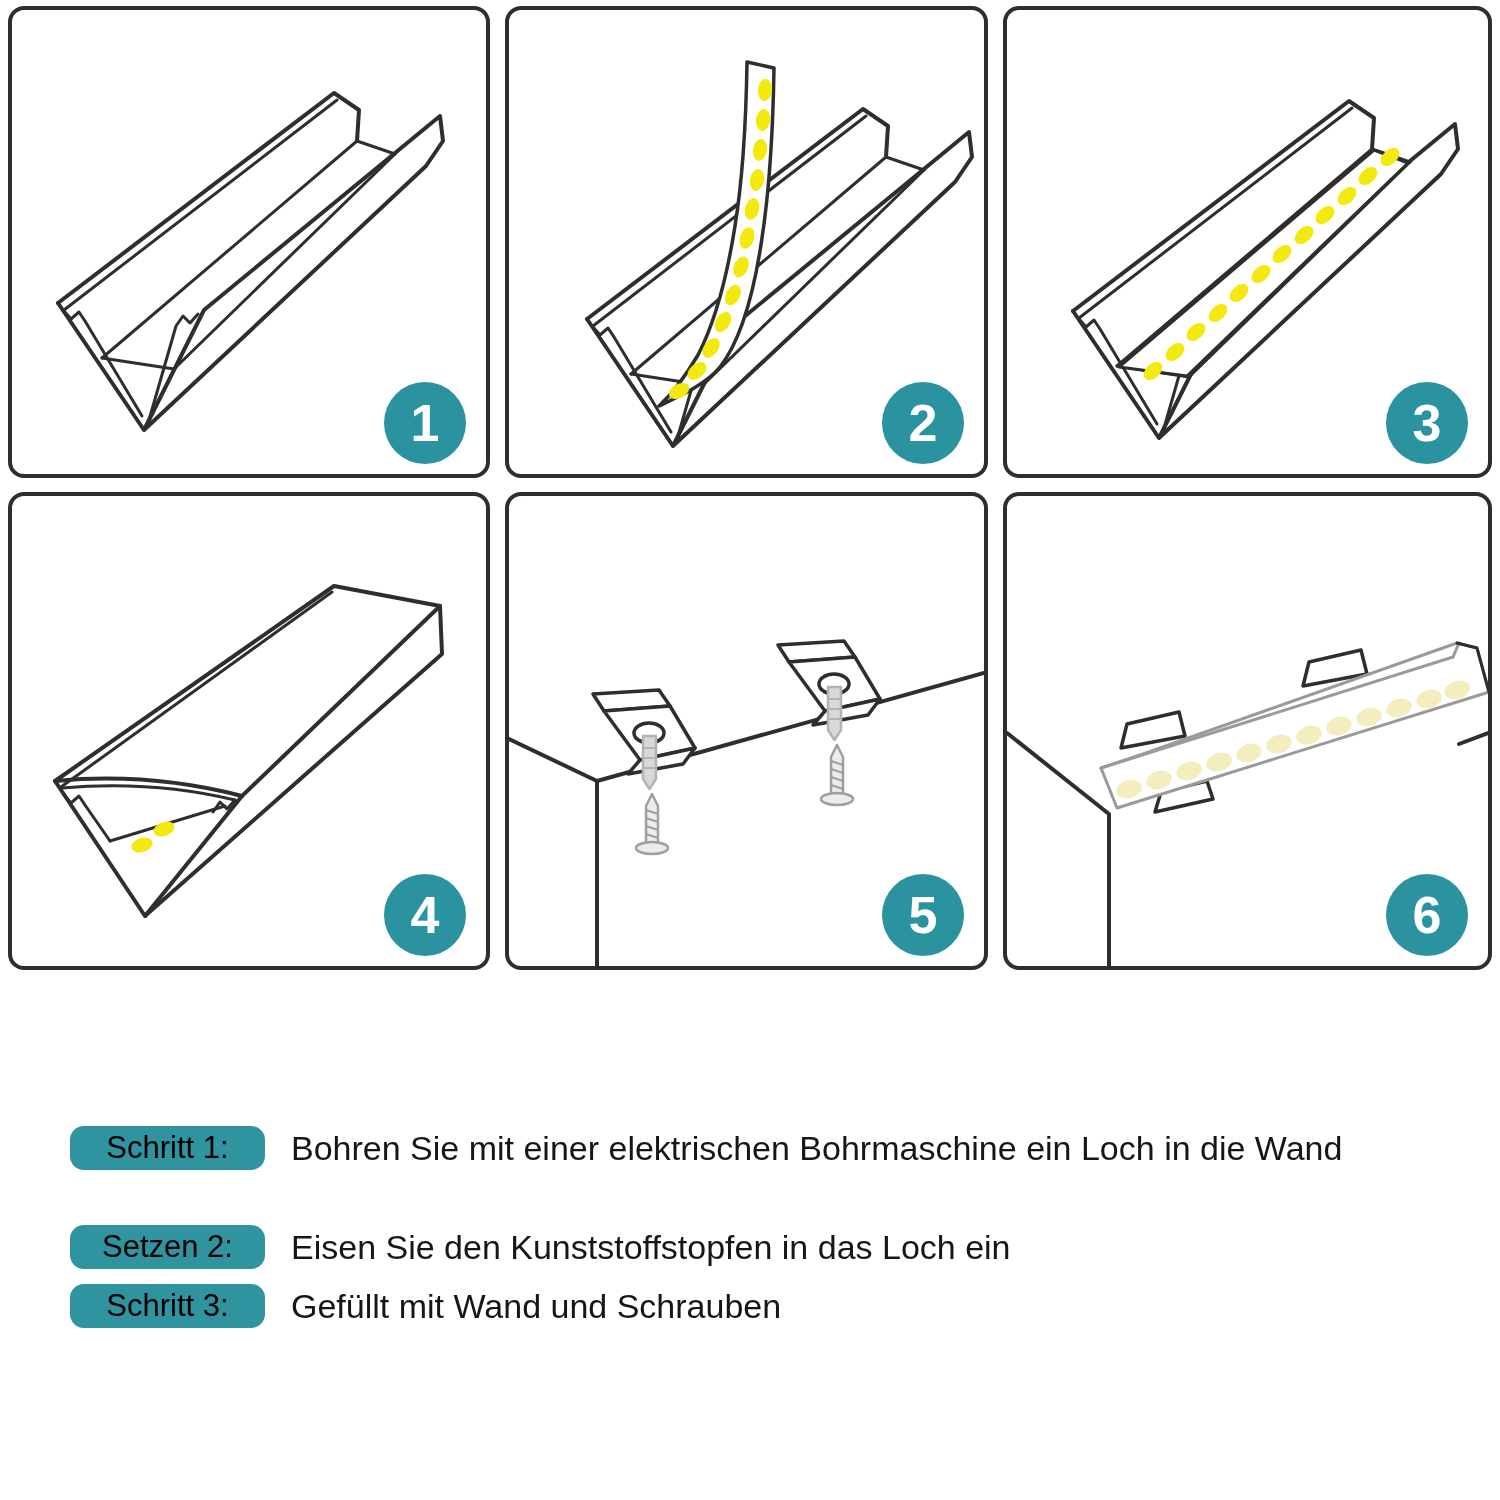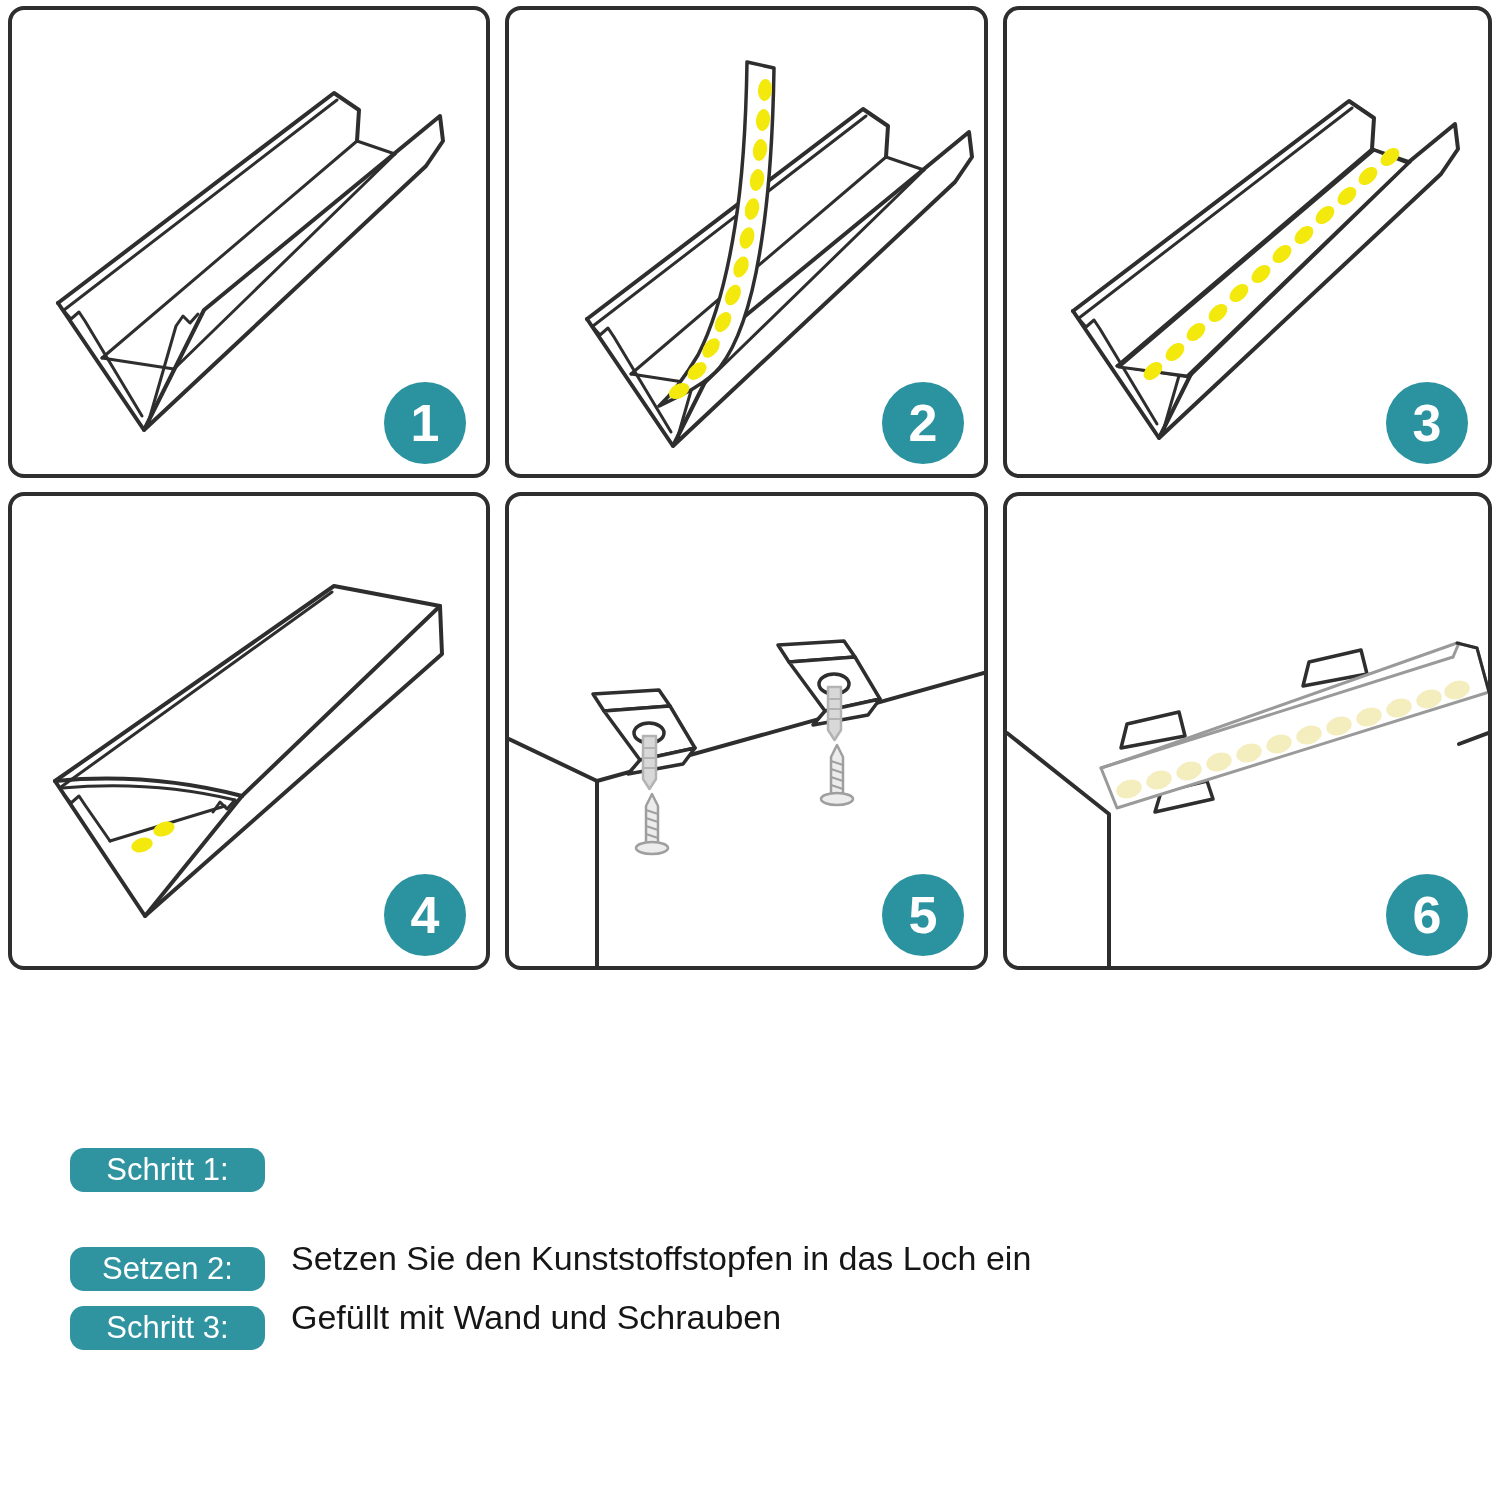--- a/index.html
+++ b/index.html
@@ -12,22 +12,22 @@
     box-sizing:border-box;
   }
   .panel svg{position:absolute;left:0;top:0;width:100%;height:100%;}
   .badge{
     position:absolute;right:20px;bottom:10px;width:82px;height:82px;border-radius:50%;
     background:#2b93a0;color:#ffffff;display:flex;align-items:center;justify-content:center;
     font-size:52px;font-weight:bold;line-height:1;
   }
   .inst-row{position:absolute;left:70px;display:flex;align-items:center;}
   .pill{
-    width:195px;height:44px;border-radius:14px;background:#2f93a0;color:#ffffff;
-    display:flex;align-items:center;justify-content:center;font-size:31px;flex:none;margin-top:22px;
+    width:195px;height:44px;border-radius:14px;background:#2f93a0;color:#000000;
+    display:flex;align-items:center;justify-content:center;font-size:31px;flex:none;
   }
   .desc{margin-left:26px;font-size:34px;color:#161616;white-space:nowrap;}
   
   .ln{stroke:#2e2e2e;stroke-width:4;fill:none;stroke-linejoin:round;stroke-linecap:round;}
   .thin{stroke-width:3;}
   .sil{fill:#ffffff;stroke:none;}
   .led{fill:#f3e90c;stroke:none;}
   .ledw{fill:#f4edbd;stroke:none;}
   .grayln{stroke:#9a9a9a;stroke-width:3;fill:none;stroke-linejoin:round;stroke-linecap:round;}
   .grayfill{stroke:#9a9a9a;stroke-width:3;fill:#ffffff;stroke-linejoin:round;}
@@ -211,23 +211,24 @@
           <ellipse class="ledw" cx="422" cy="203" rx="13" ry="9" transform="rotate(-16 422 203)"></ellipse>
           <ellipse class="ledw" cx="450" cy="194" rx="13" ry="9" transform="rotate(-16 450 194)"></ellipse>
         </g>
       </g>
     </svg>
     <div class="badge">6</div>
   </div>
 
   <div class="inst-row" style="top:1126px">
     <div class="pill">Schritt 1:</div>
+    <div class="desc">Bohren Sie mit einer elektrischen Bohrmaschine ein Loch in die Wand</div>
   </div>
   <div class="inst-row" style="top:1225px">
     <div class="pill">Setzen 2:</div>
-    <div class="desc">Setzen Sie den Kunststoffstopfen in das Loch ein</div>
+    <div class="desc">Eisen Sie den Kunststoffstopfen in das Loch ein</div>
   </div>
   <div class="inst-row" style="top:1284px">
     <div class="pill">Schritt 3:</div>
     <div class="desc">Gefüllt mit Wand und Schrauben</div>
   </div>
 
 </div>
 
 </body></html>

